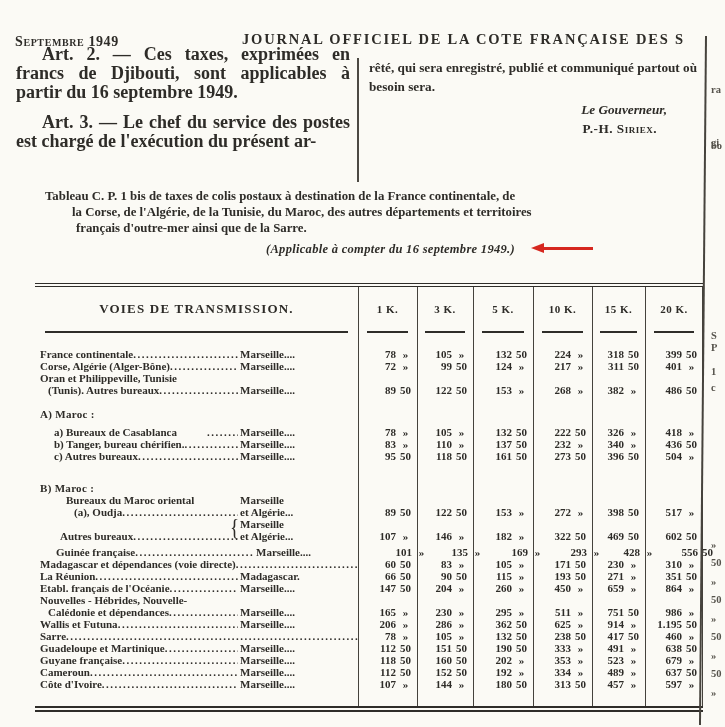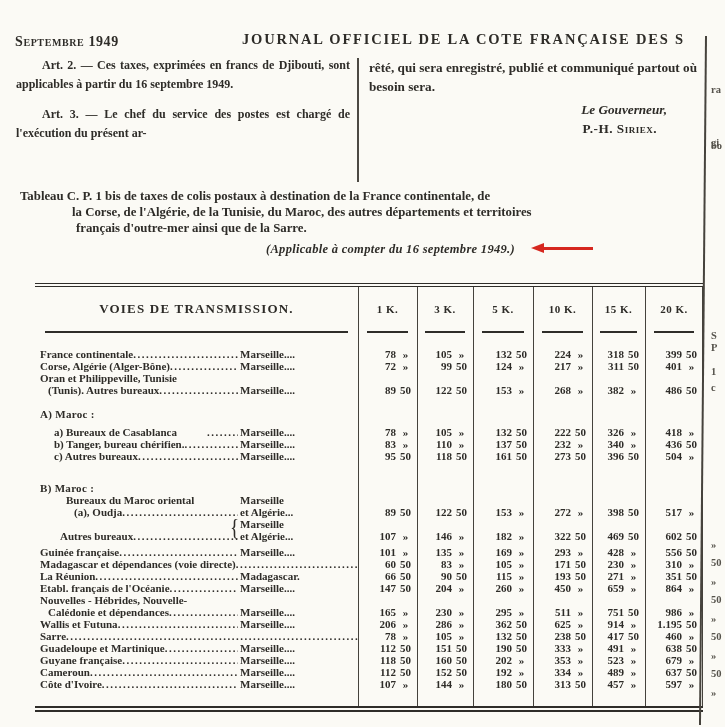--- a/index.html
+++ b/index.html
@@ -10,35 +10,35 @@
     color:#2e2c28;
   }
 
   
   .issue{position:absolute;left:15px;top:34px;font-size:14px;font-weight:700;
          font-variant:small-caps;letter-spacing:.6px;white-space:nowrap}
   .masthead{position:absolute;left:242px;top:31px;font-size:14.5px;font-weight:700;
             letter-spacing:1.8px;white-space:nowrap}
 
   
-  .col-left{position:absolute;left:16px;top:56px;width:334px;
-            font-size:12px;line-height:19px;font-weight:600;text-align:justify}
+  .col-left{position:absolute;left:16px;top:45px;width:334px;
+            font-size:18px;line-height:19px;font-weight:600;text-align:justify}
   .col-left p{margin:0 0 11px 0;text-indent:26px}
   .divider-v{position:absolute;left:357px;top:58px;width:1.5px;height:124px;background:#4c4943}
   .col-right{position:absolute;left:369px;top:58px;width:328px;
              font-size:13.2px;line-height:19px;font-weight:600}
   .col-right .body{text-align:justify;margin:0}
   .dateline{margin:2px 0 0 0;text-indent:20px}
   .sig-title{font-style:italic;text-align:right;padding-right:30px;margin-top:4px}
   .sig-name{font-variant:small-caps;text-align:right;padding-right:40px;letter-spacing:.5px}
 
   
   .caption{position:absolute;left:0;top:189px;width:720px;font-size:12.8px;
            line-height:15.8px;font-weight:700}
-  .cap-l1{margin-left:20px}
+  .cap-l1{margin-left:45px}
   .cap-l2{margin-left:72px}
   .cap-l3{margin-left:76px}
   .applicable{position:absolute;left:266px;top:242px;font-size:12.5px;
               font-style:italic;font-weight:700;letter-spacing:.3px}
   .arrow{position:absolute;left:531px;top:243px;width:66px;height:12px}
   .arrow .head{position:absolute;left:0;top:0;width:0;height:0;
                border-top:5.5px solid transparent;border-bottom:5.5px solid transparent;
                border-right:13px solid var(--arrow,#d6271f)}
   .arrow .tail{position:absolute;left:11px;top:4px;width:51px;height:3.4px;
                background:var(--arrow,#d6271f)}
@@ -441,21 +441,21 @@
           </div>
           <div class="vcell">
             <span class="vmain">469</span>
             <span class="vcents">50</span>
           </div>
           <div class="vcell">
             <span class="vmain">602</span>
             <span class="vcents">50</span>
           </div>
         </div>
-        <div class="trow" style="margin-top: 4px;">
+        <div class="trow" style="margin-top: 4px; margin-left: 16px;">
           <div class="ncell">
             <div class="nline">
               <span class="ntext">Guinée française</span>
               <span class="leader"></span>
             </div>
           </div>
           <div class="via">
             <div>Marseille....</div>
           </div>
           <div class="vcell">

